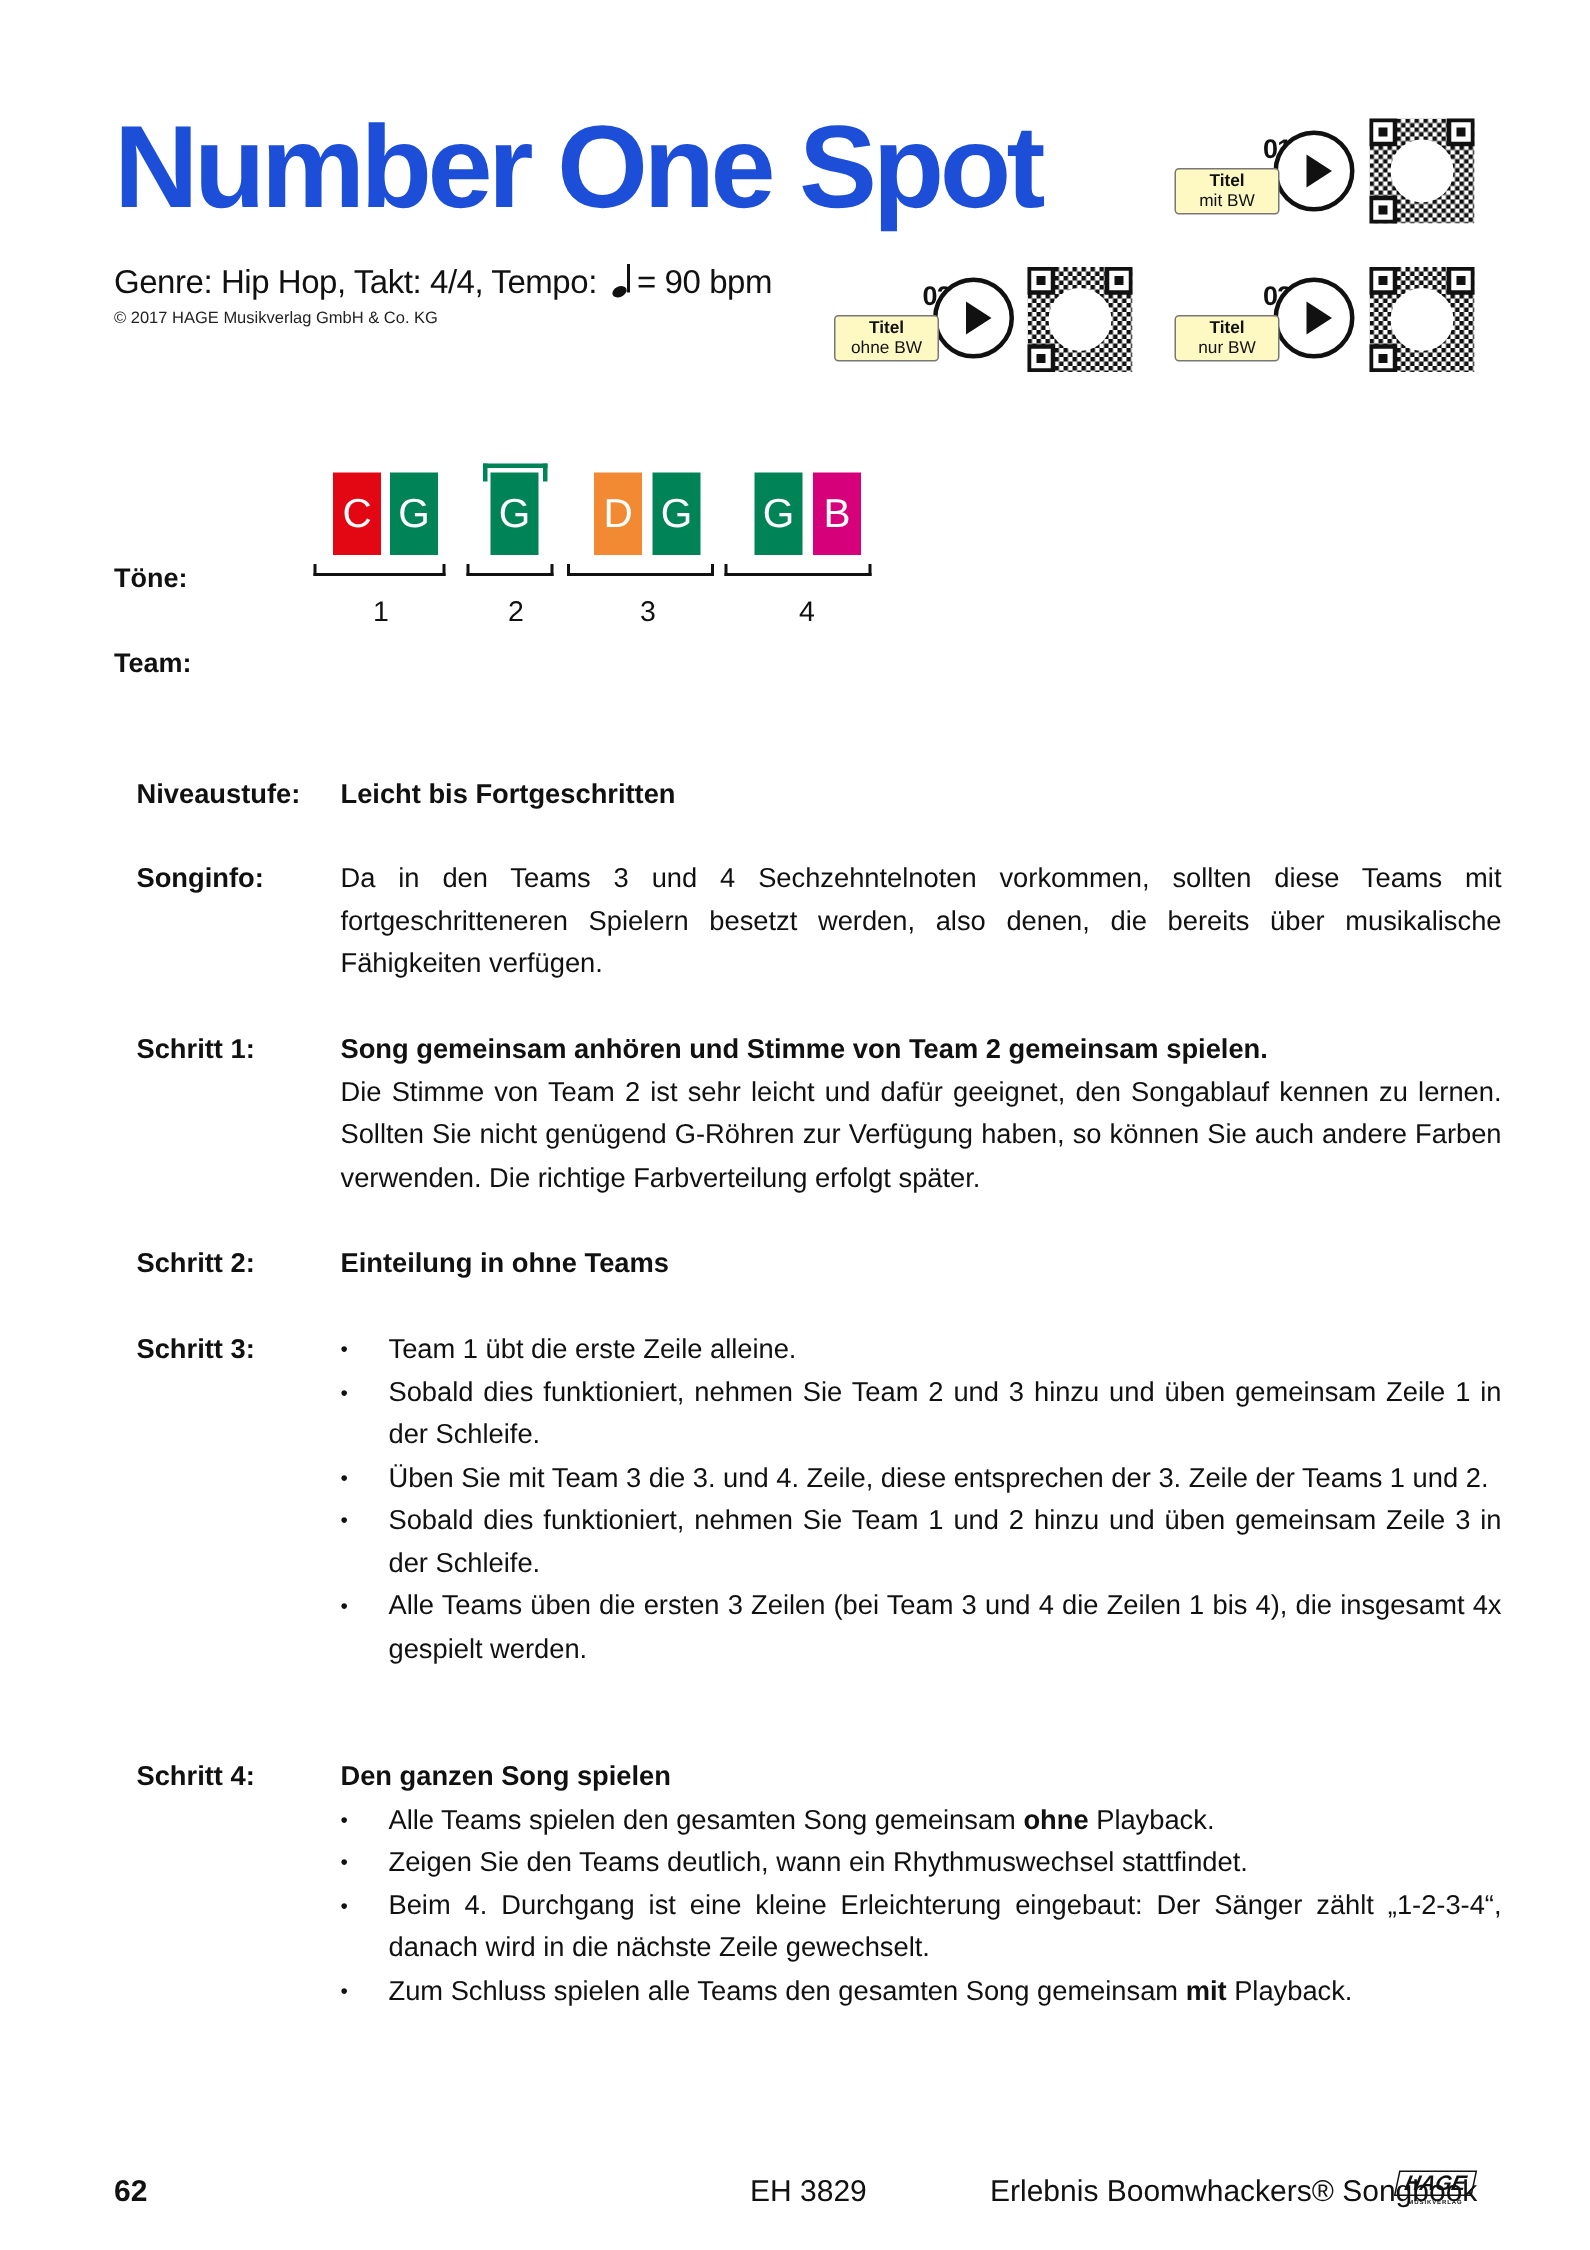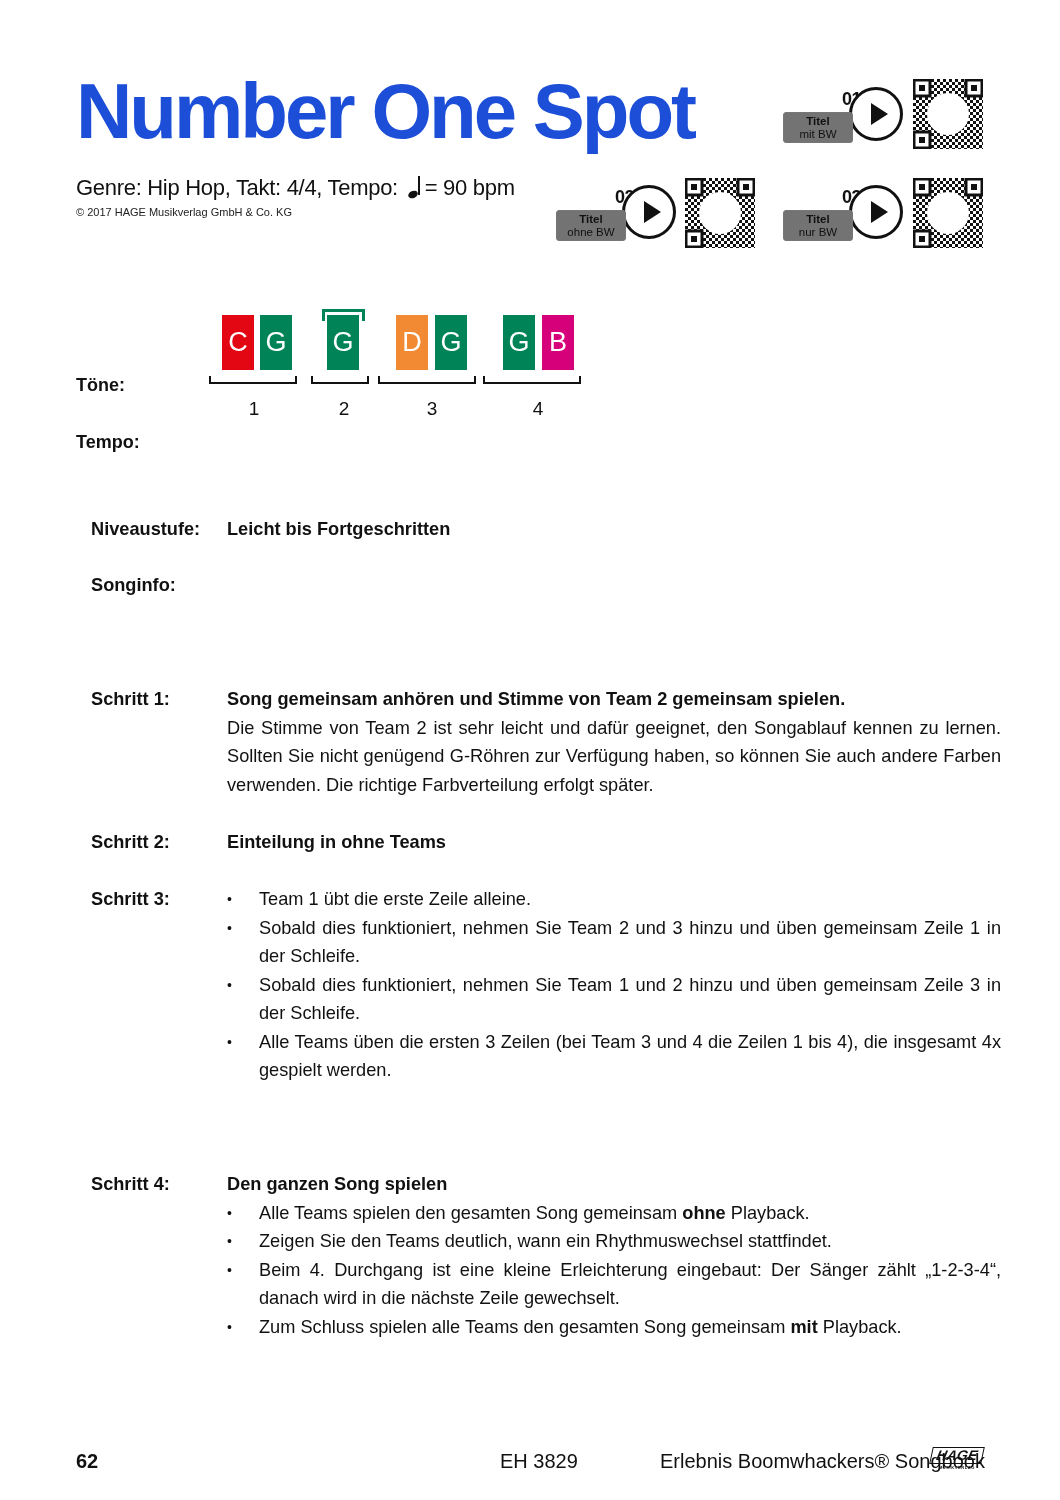--- a/index.html
+++ b/index.html
@@ -11,21 +11,21 @@
   .genre .note { display: inline-block; position: relative; width: 14px; height: 22px; vertical-align: -3px; margin: 0 3px 0 4px; }
   .genre .note .stem { position: absolute; right: 2px; top: 0; width: 2px; height: 19px; background: #111; }
   .genre .note .head { position: absolute; left: 0; bottom: 0; width: 10px; height: 7px; border-radius: 50%; background: #111; transform: rotate(-25deg); }
   .copyright { position: absolute; left: 76px; top: 206px; font-size: 11px; color: #222; white-space: nowrap; }
 
   
   .track { position: absolute; width: 120px; height: 60px; }
   .track .num { position: absolute; right: 42px; top: 4px; font-size: 18px; font-weight: 700; letter-spacing: -0.5px; }
   .track .play { position: absolute; right: 0; top: 2px; width: 54px; height: 54px; border: 3px solid #111; border-radius: 50%; background: #fff; cursor: pointer; }
   .track .play::after { content: ""; position: absolute; left: 19px; top: 13px; border-left: 17px solid #111; border-top: 11px solid transparent; border-bottom: 11px solid transparent; }
-  .track .label { position: absolute; left: 0; top: 27px; width: 70px; height: 31px; border: 1.3px solid #777; border-radius: 3px; background: #737373; text-align: center; font-size: 11.5px; line-height: 13px; padding-top: 2px; z-index: 2; }
+  .track .label { position: absolute; left: 0; top: 27px; width: 70px; height: 31px; border: 1.3px solid #777; border-radius: 3px; background: #fef9c3; text-align: center; font-size: 11.5px; line-height: 13px; padding-top: 2px; z-index: 2; }
   .track .label b { display: block; font-weight: 700; }
 
   .qr { position: absolute; width: 70px; height: 70px; border: 0; }
   .qr svg { width: 70px; height: 70px; display: block; }
 
   
   .row-label { position: absolute; left: 76px; font-size: 18px; font-weight: 700; margin-top: 34px; }
   .tile { position: absolute; top: 315px; width: 32px; height: 55px; color: #fff; font-size: 27px; text-align: center; line-height: 55px; font-weight: 400; }
   .c-red { background: #e30613; }
   .c-green { background: #008457; }
@@ -121,21 +121,21 @@
       <rect x="53" y="1" width="16" height="16" fill="none" stroke="#111" stroke-width="3"></rect>
       <rect x="58" y="6" width="6" height="6" fill="#111"></rect>
       <rect x="0" y="52" width="18" height="18" fill="#fff"></rect>
       <rect x="1" y="53" width="16" height="16" fill="none" stroke="#111" stroke-width="3"></rect>
       <rect x="6" y="58" width="6" height="6" fill="#111"></rect>
       <circle cx="35" cy="35" r="21" fill="#fff"></circle>
     </svg>
   </div>
 
 <div class="row-label" style="top:341px;">Töne:</div>
-<div class="row-label" style="top:398px;">Tempo:</div>
+<div class="row-label" style="top:398px;">Team:</div>
 
 <div class="tile c-red" style="left:222px;">C</div>
 <div class="tile c-green" style="left:260px;">G</div>
 <div class="cap"></div>
 <div class="tile c-green" style="left:327px;">G</div>
 <div class="tile c-orange" style="left:396px;">D</div>
 <div class="tile c-green" style="left:435px;">G</div>
 <div class="tile c-green" style="left:503px;">G</div>
 <div class="tile c-magenta" style="left:542px;">B</div>
 
@@ -149,20 +149,21 @@
 <div class="team-num" style="left:432px;">3</div>
 <div class="team-num" style="left:538px;">4</div>
 
 <div class="section" style="top:483px;">
   <span class="lbl">Niveaustufe:</span>
   <div class="content"><span class="head">Leicht bis Fortgeschritten</span></div>
 </div>
 
 <div class="section" style="top:539px;">
   <span class="lbl">Songinfo:</span>
+  <div class="content">Da in den Teams 3 und 4 Sechzehntelnoten vorkommen, sollten diese Teams mit fortgeschritteneren Spielern besetzt werden, also denen,  die bereits über musikalische Fähigkeiten verfügen.</div>
 </div>
 
 <div class="section" style="top:653px;">
   <span class="lbl">Schritt 1:</span>
   <div class="content">
     <div class="head">Song gemeinsam anhören und Stimme von Team 2 gemeinsam spielen.</div>
     <div>Die Stimme von Team 2 ist sehr leicht und dafür geeignet, den Songablauf kennen zu lernen. Sollten Sie nicht genügend G-Röhren zur Verfügung haben, so können Sie auch andere Farben verwenden. Die richtige Farbverteilung erfolgt später.</div>
   </div>
 </div>
 
@@ -172,20 +173,21 @@
       <div class="head">Einteilung in ohne Teams</div>
     </div>
 </div>
 
 <div class="section" style="top:853px;">
   <span class="lbl">Schritt 3:</span>
   <div class="content">
     <ul>
       <li>Team 1 übt die erste Zeile alleine.</li>
       <li>Sobald dies funktioniert, nehmen Sie Team 2 und 3 hinzu und üben gemeinsam Zeile 1 in der Schleife.</li>
+      <li>Üben Sie mit Team 3 die 3. und 4. Zeile, diese entsprechen der 3. Zeile der Teams 1 und 2.</li>
       <li>Sobald dies funktioniert, nehmen Sie Team 1 und 2 hinzu und üben gemeinsam Zeile 3 in der Schleife.</li>
       <li>Alle Teams üben die ersten 3 Zeilen (bei Team 3 und 4 die Zeilen 1 bis 4), die insgesamt 4x gespielt werden.</li>
     </ul>
   </div>
 </div>
 
 <div class="section" style="top:1138px;">
   <span class="lbl">Schritt 4:</span>
   <div class="content">
     <div class="head">Den ganzen Song spielen</div>

